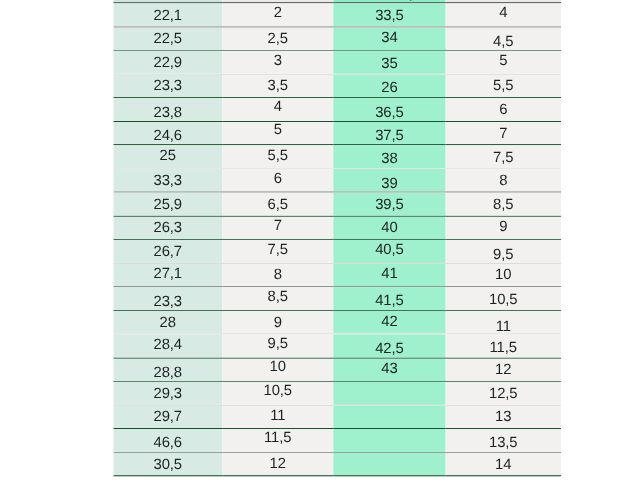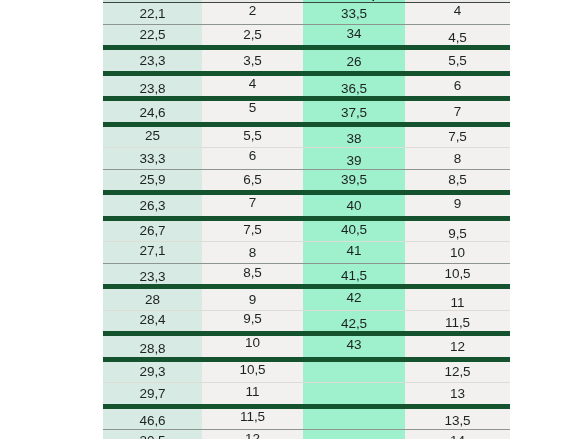--- a/index.html
+++ b/index.html
@@ -61,21 +61,21 @@
   .col-head-1 { background: #cfe5de; }
   .col-head-2 { background: #eceae7; }
   .col-head-3 { background: #8ceec5; }
   .col-head-4 { background: #eceae7; }
 
   .size-table td.col1 { background: #d8eae4; }
   .size-table td.col2 { background: #f2f1ef; }
   .size-table td.col3 { background: #9ff0cd; }
   .size-table td.col4 { background: #f2f1ef; }
 
-  .size-table tbody tr { border-bottom: 5px solid #14532d; }
+  .size-table tbody tr { border-bottom: 1px solid #14532d; }
   .size-table tbody tr.rule-dark { border-bottom: 1px solid #8e9490; }
   .size-table tbody tr.rule-faint { border-bottom: 1px solid #dedcd7; }
 
   .size-table thead tr { border-bottom: 1px solid #3c4542; }
 
   
   .v { display: block; position: relative; }
   .up3   { top: -3.5px; }
   .up2   { top: -2.5px; }
   .up1   { top: -1.5px; }
@@ -125,20 +125,34 @@
           <td class="col2">
             <span class="v mid">2,5</span>
           </td>
           <td class="col3">
             <span class="v up1">34</span>
           </td>
           <td class="col4">
             <span class="v dn2">4,5</span>
           </td>
         </tr>
+        <tr class="rule-faint">
+          <td class="col1">
+            <span class="v mid">22,9</span>
+          </td>
+          <td class="col2">
+            <span class="v up1">3</span>
+          </td>
+          <td class="col3">
+            <span class="v dn1">35</span>
+          </td>
+          <td class="col4">
+            <span class="v up1">5</span>
+          </td>
+        </tr>
         <tr>
           <td class="col1">
             <span class="v mid">23,3</span>
           </td>
           <td class="col2">
             <span class="v mid">3,5</span>
           </td>
           <td class="col3">
             <span class="v dn1">26</span>
           </td>

